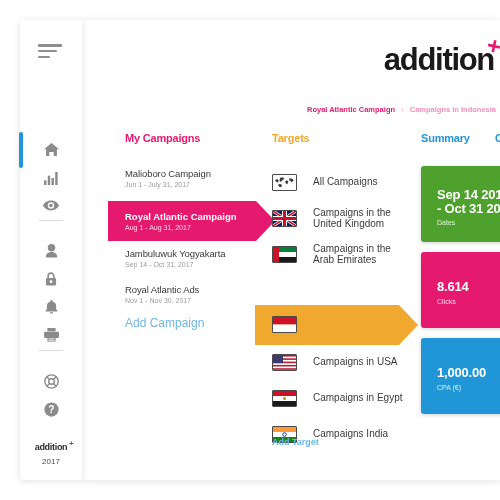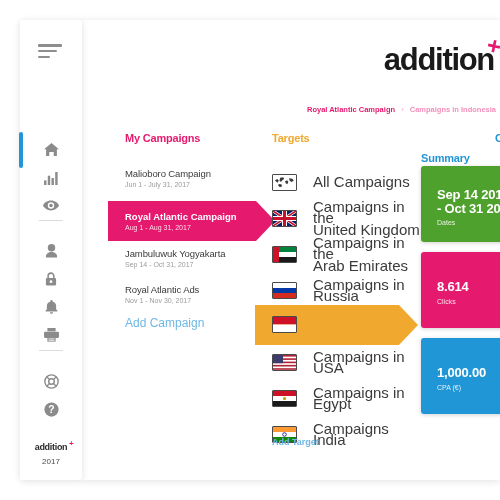--- a/index.html
+++ b/index.html
@@ -153,21 +153,21 @@
 
   
   .col-title {
     position: absolute;
     font-size: 11px;
     font-weight: bold;
     letter-spacing: -0.2px;
   }
   #title-campaigns { left: 43px; top: 112px; color: #e5196e; }
   #title-targets   { left: 190px; top: 112px; color: #f0a92e; }
-  #title-summary   { left: 339px; top: 112px; color: #2196d6; margin-top: 20px; }
+  #title-summary   { left: 339px; top: 112px; color: #2196d6; }
   #title-summary2  { left: 413px; top: 112px; color: #2196d6; }
 
   
   .campaign-item {
     position: absolute;
     left: 43px;
     width: 150px;
     cursor: pointer;
   }
   .campaign-item .cname {
@@ -226,21 +226,21 @@
   .target-item {
     position: absolute;
     left: 190px;
     width: 150px;
     height: 30px;
     display: flex;
     align-items: center;
     cursor: pointer;
   }
   .target-item .tlabel {
-    font-size: 15px;
+    font-size: 10px;
     color: #3b3b3b;
     line-height: 11.5px;
     margin-left: 16px;
     white-space: pre-line;
   }
   .flag {
     width: 25px;
     height: 17px;
     border: 1px solid #4a4a4a;
     box-sizing: border-box;
@@ -485,30 +485,20 @@
           <rect x="6" y="0" width="17" height="5" fill="#00843D"></rect>
           <rect x="6" y="5" width="17" height="5" fill="#ffffff"></rect>
           <rect x="6" y="10" width="17" height="5" fill="#1a1a1a"></rect>
           <rect x="0" y="0" width="6" height="15" fill="#CE1126"></rect>
         </svg>
       </div>
       <div class="tlabel">Campaigns in the
 Arab Emirates</div>
     </div>
 
-    <div class="target-item" style="top:255px">
-      <div class="flag">
-        <svg width="23" height="15" viewBox="0 0 23 15" style="display:block">
-          <rect y="0" width="23" height="5" fill="#ffffff"></rect>
-          <rect y="5" width="23" height="5" fill="#0039A6"></rect>
-          <rect y="10" width="23" height="5" fill="#D52B1E"></rect>
-        </svg>
-      </div>
-      <div class="tlabel">Campaigns in Russia</div>
-    </div>
 
     <div id="target-active">
       <div class="arrow-bg"></div>
       <div class="flag-wrap">
         <div class="flag">
           <svg width="23" height="15" viewBox="0 0 23 15" style="display:block">
             <rect y="0" width="23" height="7.5" fill="#CE1126"></rect>
             <rect y="7.5" width="23" height="7.5" fill="#ffffff"></rect>
           </svg>
         </div>

